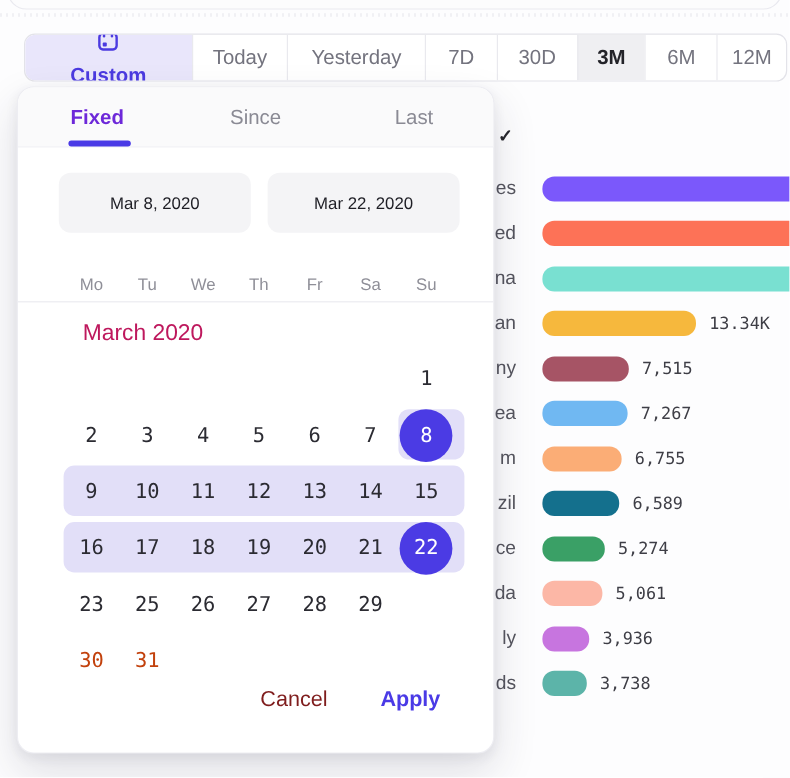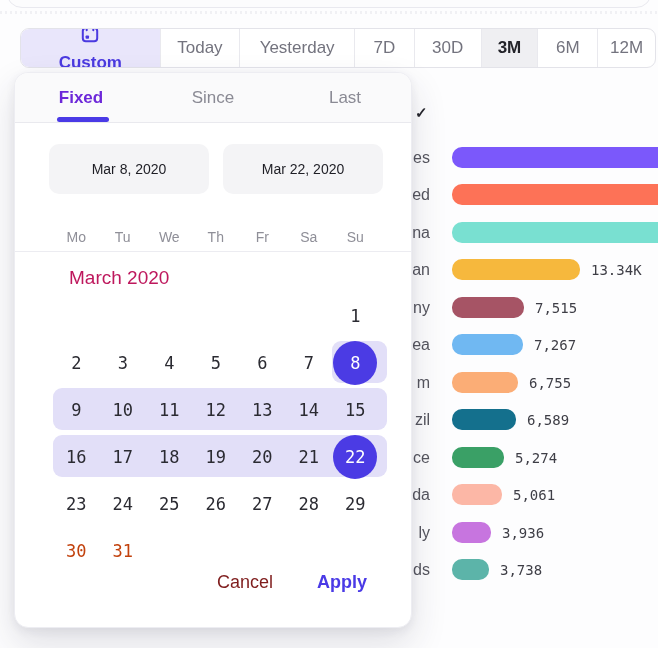--- a/index.html
+++ b/index.html
@@ -262,21 +262,20 @@
             <div class="cell">20</div>
             <div class="cell">21</div>
             <div class="cell">
               <div class="circ">22</div>
             </div>
           </div>
         </div>
         <div class="week">
           <div class="cells">
             <div class="cell">23</div>
-            <div class="cell">24</div>
             <div class="cell">25</div>
             <div class="cell">26</div>
             <div class="cell">27</div>
             <div class="cell">28</div>
             <div class="cell">29</div>
           </div>
         </div>
         <div class="week">
           <div class="cells">
             <div class="cell muted">30</div>

